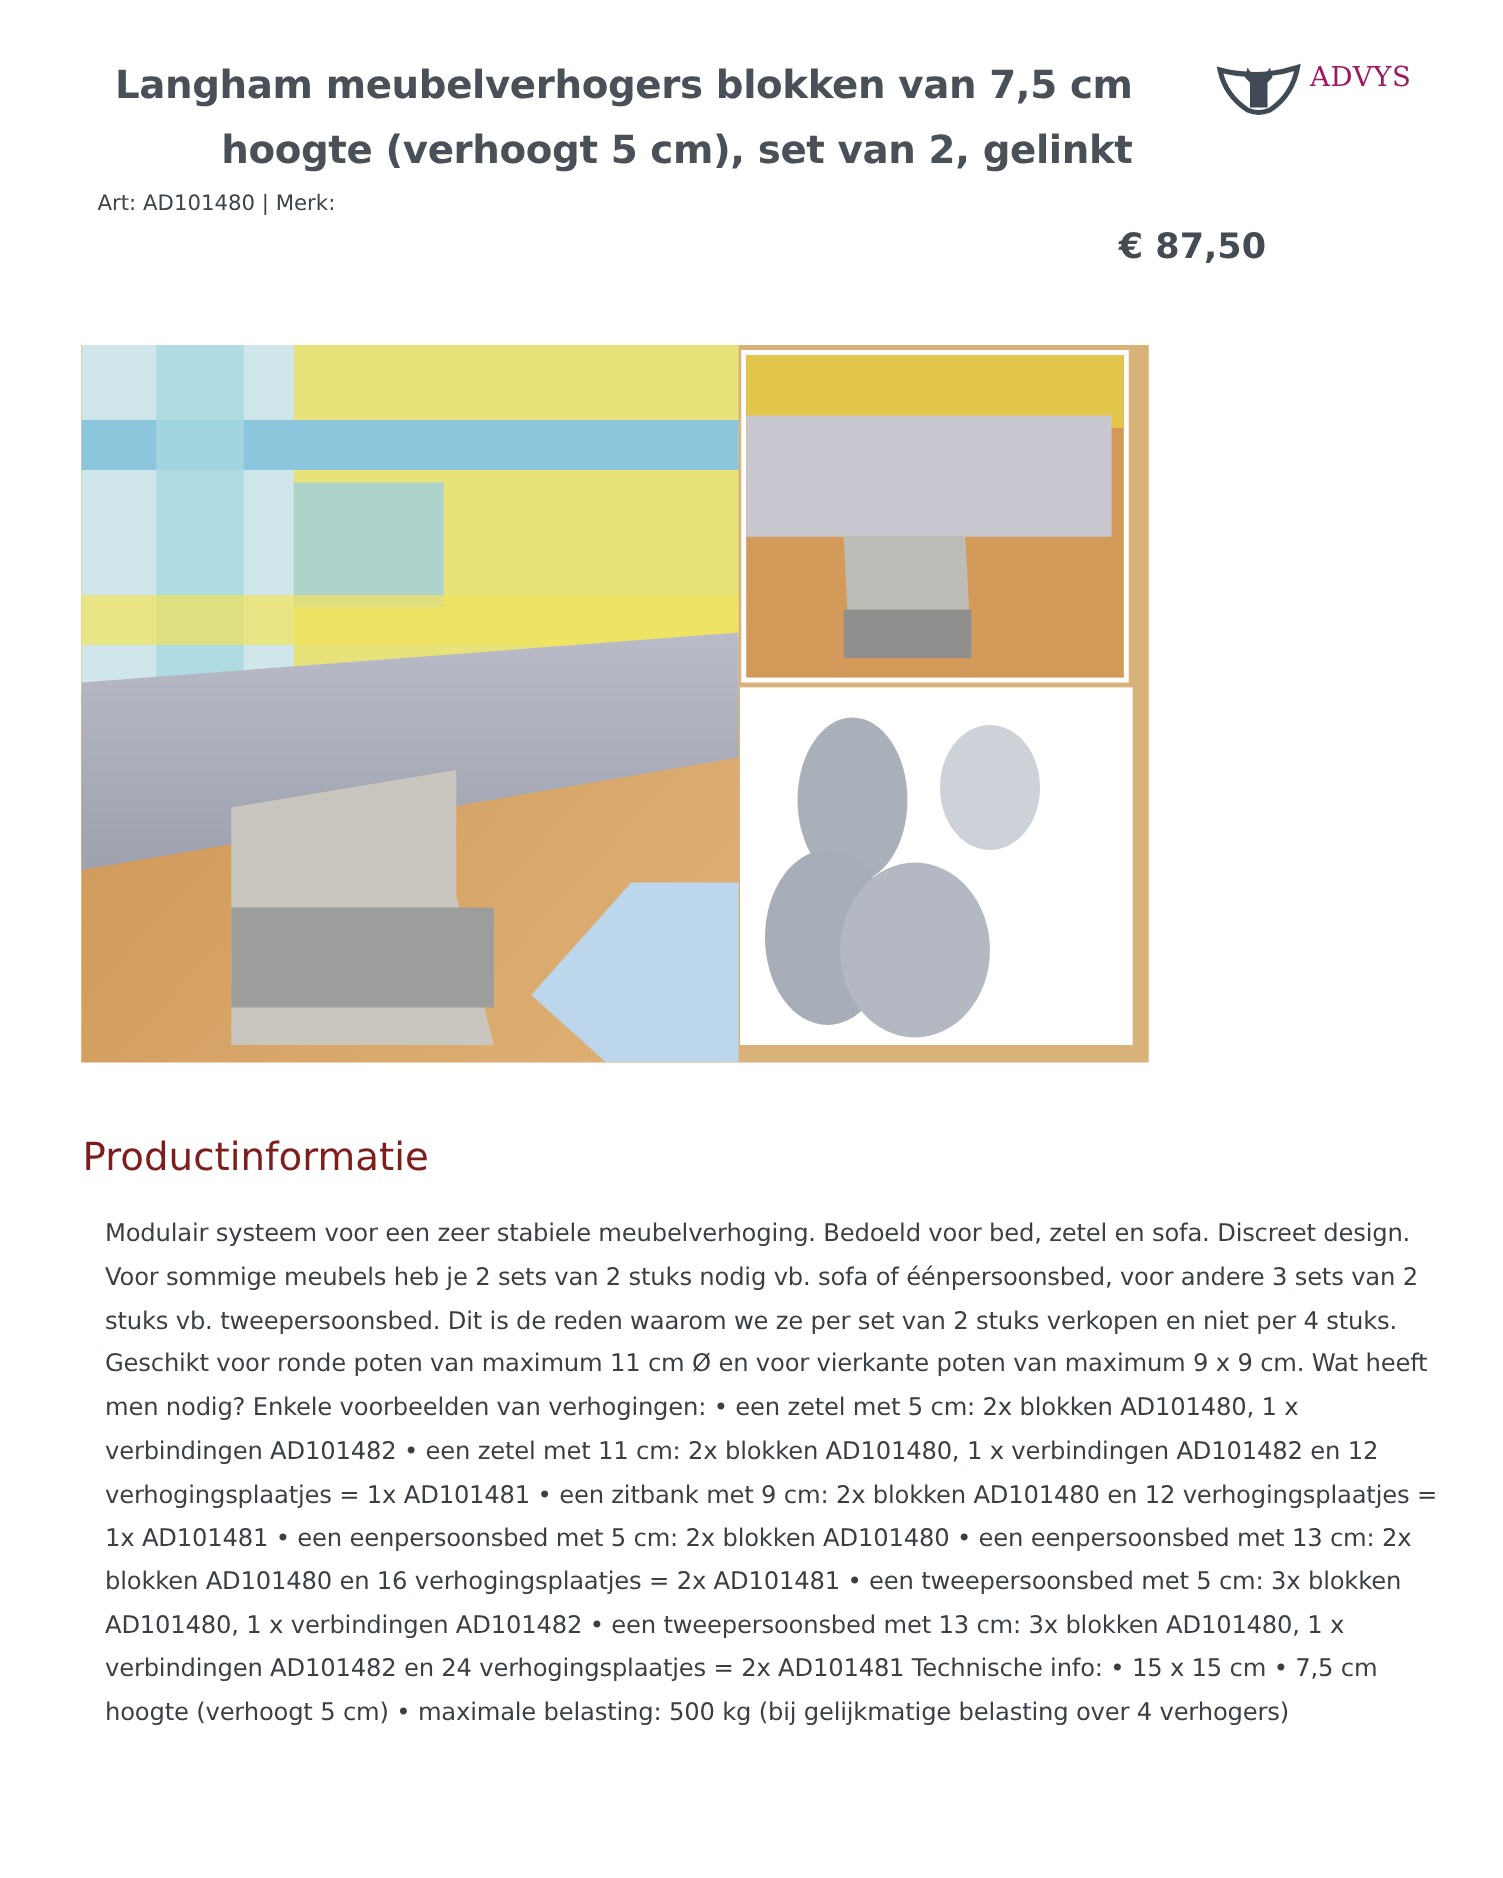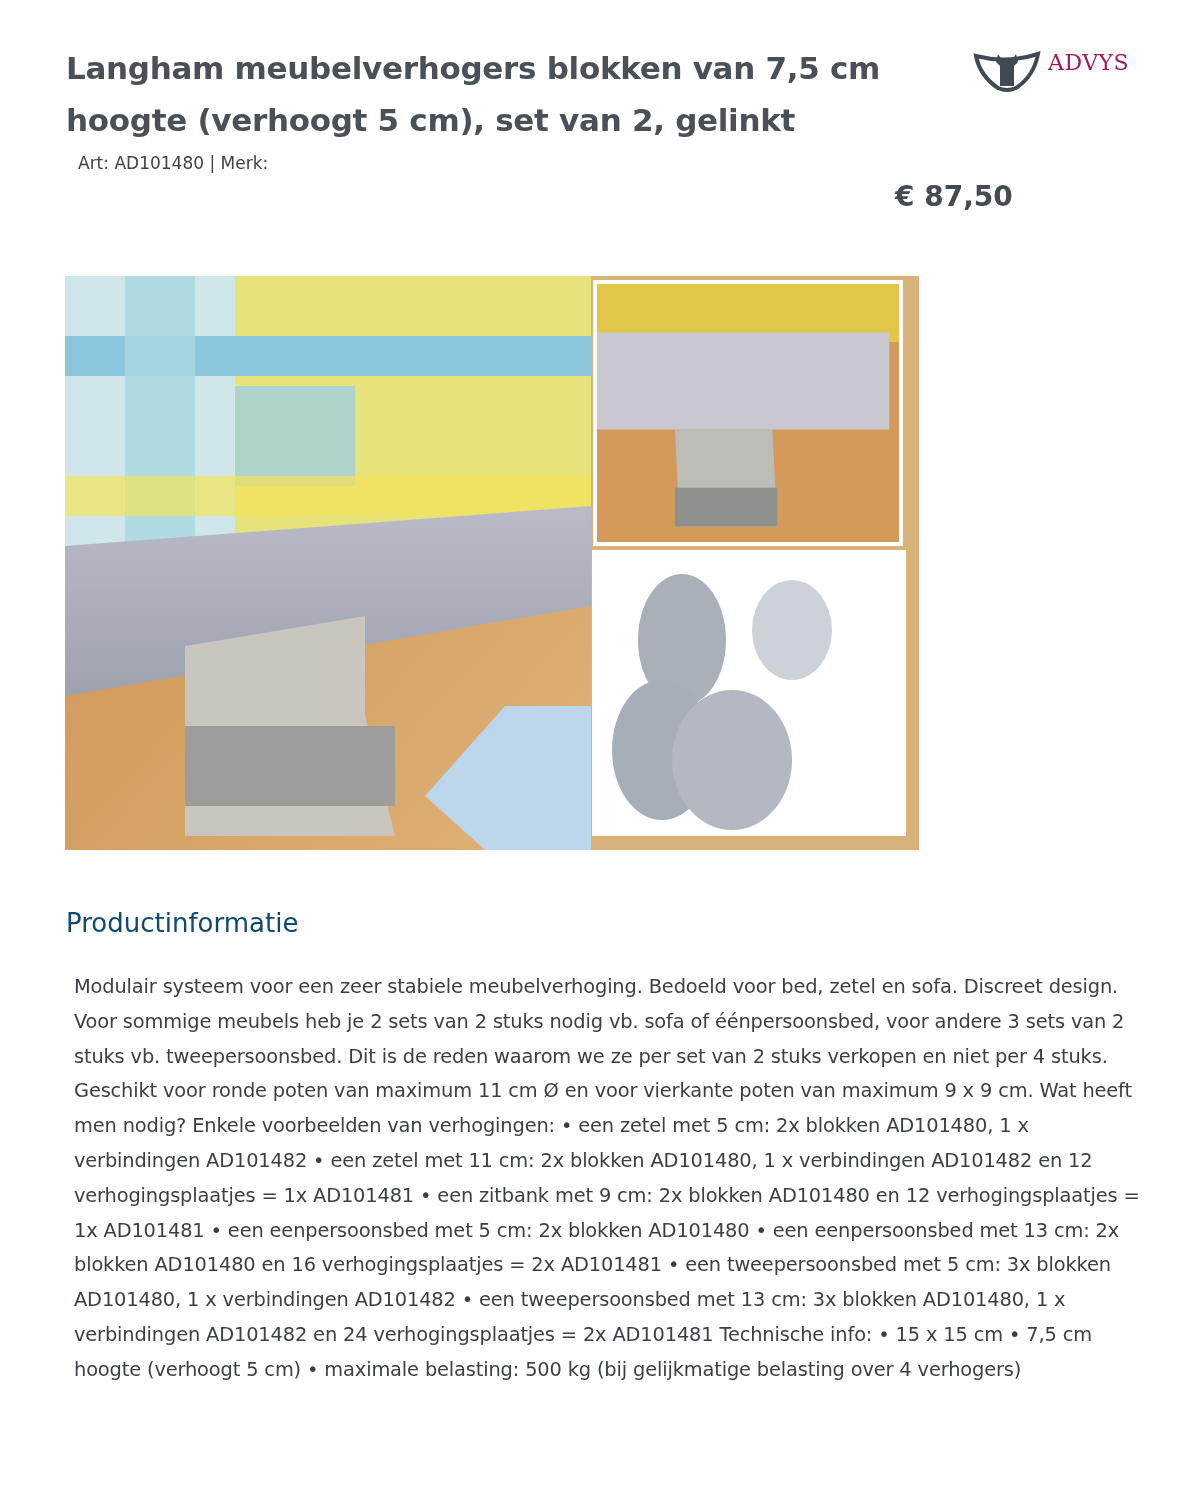--- a/index.html
+++ b/index.html
@@ -1,27 +1,27 @@
 <!DOCTYPE html>
 <html><head>
 <meta charset="utf-8">
 <style>
   html, body { margin: 0; padding: 0; background: #ffffff; }
   body { width: 1202px; height: 1502px; position: relative; overflow: hidden; font-family: "DejaVu Sans", sans-serif; color: #3d434a; }
-  .title { position: absolute; left: 66px; top: 42px; width: 840px; font-size: 31px; font-weight: bold; line-height: 52px; color: #4a5058; margin: 0; letter-spacing: -0.3px; }
+  .title { position: absolute; left: 66px; top: 42px; width: 840px; font-size: 31px; font-weight: bold; line-height: 52px; color: #4a5058; margin: 0; letter-spacing: -0.3px; text-align: right; }
   .meta { position: absolute; left: 78px; top: 153px; font-size: 17px; color: #3d434a; }
   .logo { position: absolute; left: 972px; top: 50px; width: 160px; height: 48px; display: flex; }
   .logo-text { font-family: "DejaVu Serif", serif; font-size: 22px; color: #a0195f; margin-left: 6px; letter-spacing: 0.5px; }
   .price { position: absolute; left: 895px; top: 180px; font-size: 28px; font-weight: bold; color: #454b52; }
   .gallery { position: absolute; left: 65px; top: 276px; width: 854px; height: 574px; background: #d9b27a; overflow: hidden; }
   .photo-main { position: absolute; left: 0; top: 0; width: 526px; height: 574px; }
   .photo-inset-top { position: absolute; left: 528px; top: 4px; width: 310px; height: 266px; border: 4px solid #ffffff; box-sizing: border-box; }
   .photo-inset-bottom { position: absolute; left: 527px; top: 274px; width: 314px; height: 286px; background: #ffffff; }
-  .section-heading { position: absolute; left: 66px; top: 908px; font-size: 26px; font-weight: normal; color: #0c4a6e; margin: 0; }
-  .desc { position: absolute; left: 74px; top: 970px; width: 1070px; font-size: 19.4px; line-height: 34.8px; color: #3a3f45; margin: 0; letter-spacing: -0.15px; }
+  .section-heading { position: absolute; left: 66px; top: 908px; font-size: 31px; font-weight: normal; color: #7f1d1d; margin: 0; }
+  .desc { position: absolute; left: 84px; top: 970px; width: 1070px; font-size: 19.4px; line-height: 34.8px; color: #3a3f45; margin: 0; letter-spacing: -0.15px; }
 </style>
 </head>
 <body>
 
 <h1 class="title">Langham meubelverhogers blokken van 7,5 cm hoogte (verhoogt 5 cm), set van 2, gelinkt</h1>
 <div class="meta">Art: AD101480 | Merk:</div>
 
 <div class="logo">
   <svg width="70" height="44" viewBox="0 0 70 44">
     <path d="M4 6 Q35 14 66 4 Q62 26 44 38 Q35 42 26 38 Q8 26 4 6 Z" fill="none" stroke="#3f4a55" stroke-width="4"></path>

